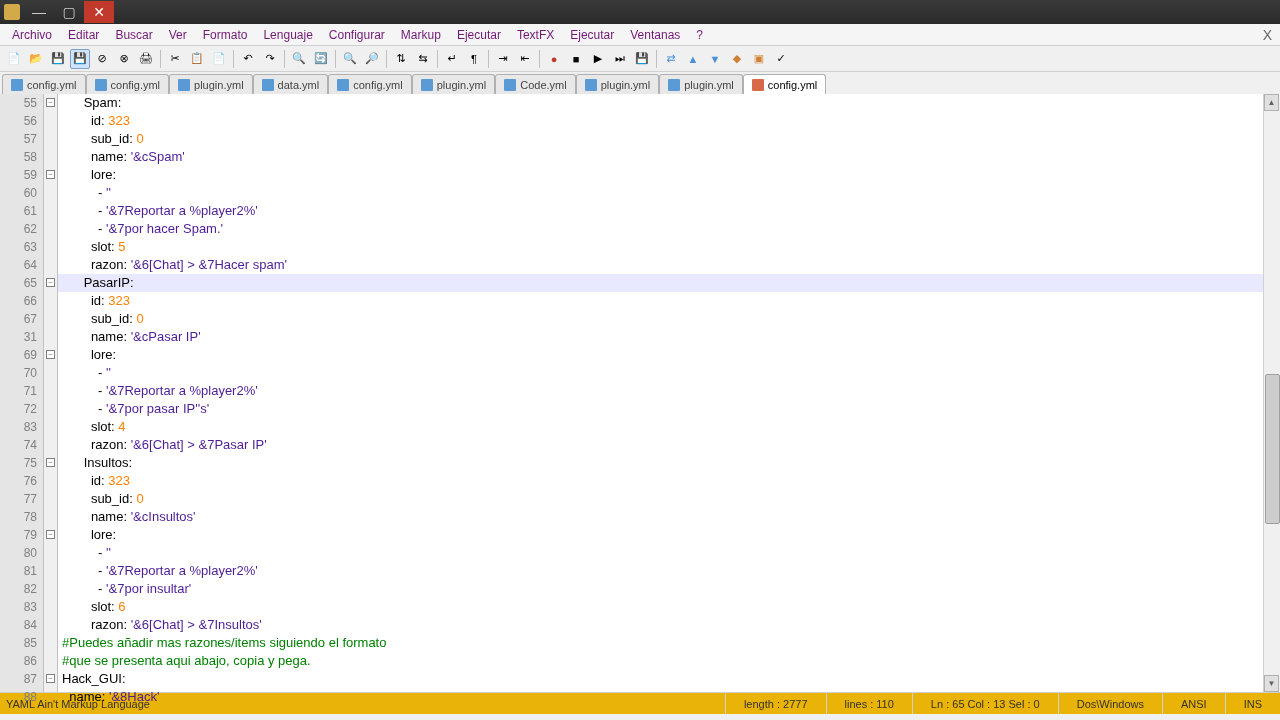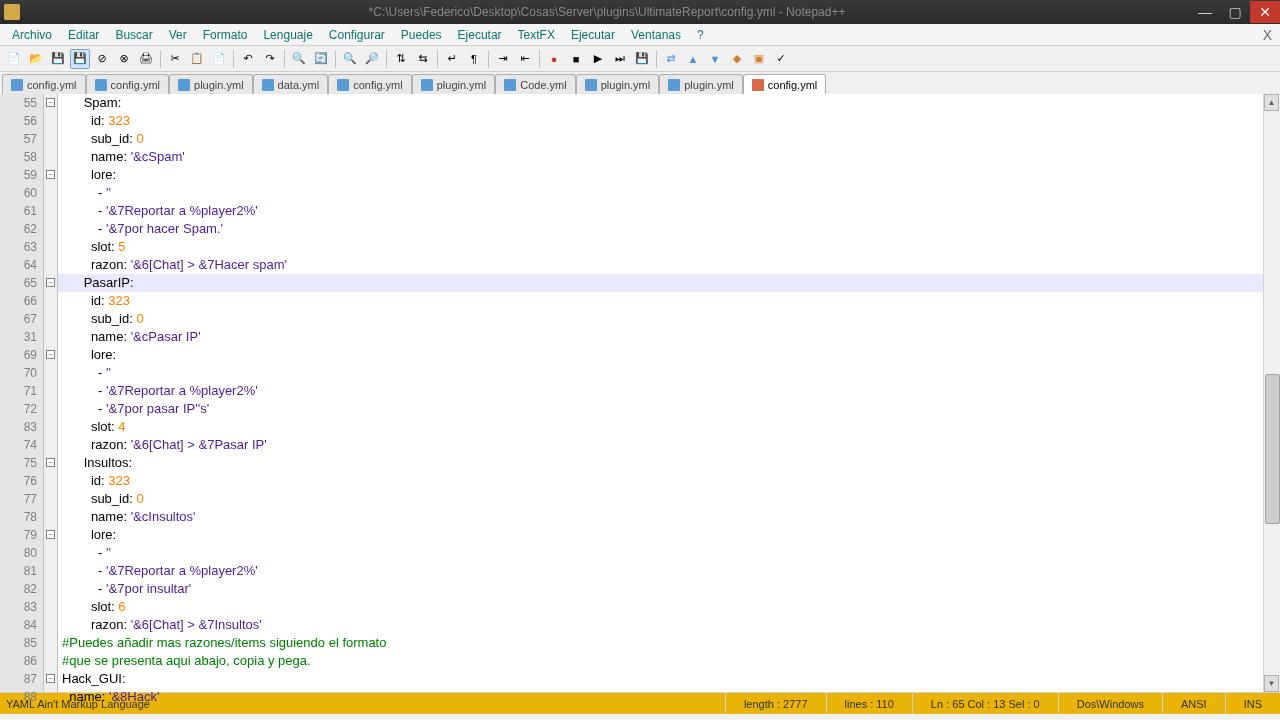--- a/index.html
+++ b/index.html
@@ -5,21 +5,21 @@
 * { margin: 0; padding: 0; box-sizing: border-box; font-family: Tahoma, sans-serif; }
 body { width: 1280px; height: 720px; background: #f0f0f0; overflow: hidden; font-size: 11px; }
 
 .titlebar { height: 24px; background: linear-gradient(#3a3a3a, #2a2a2a); display: flex; align-items: center; color: #aaa; }
 .titlebar-icon { width: 16px; height: 16px; margin: 0 4px; background: #d4a94a; border-radius: 2px; }
 .titlebar-text { flex: 1; text-align: center; font-size: 12px; color: #888; }
 .win-btn { width: 30px; height: 22px; display: flex; align-items: center; justify-content: center; font-size: 14px; color: #ccc; }
 .win-close { background: #c0392b; color: #fff; }
 
 .menubar { height: 22px; background: #f5f5f5; border-bottom: 1px solid #d0d0d0; display: flex; align-items: center; padding-left: 4px; }
-.menu-item { padding: 3px 8px; font-size: 12px; color: #0f766e; }
+.menu-item { padding: 3px 8px; font-size: 12px; color: #701a75; }
 .menu-close { margin-left: auto; padding: 3px 8px; color: #666; font-size: 14px; }
 
 .toolbar { height: 26px; background: #f0f0f0; border-bottom: 1px solid #d0d0d0; display: flex; align-items: center; padding: 0 4px; gap: 2px; }
 .tb-btn { width: 20px; height: 20px; display: flex; align-items: center; justify-content: center; border-radius: 2px; }
 .tb-sep { width: 1px; height: 18px; background: #c0c0c0; margin: 0 2px; }
 .tb-active { border: 1px solid #7da2ce; background: #cfe3fb; }
 
 .tabbar { height: 22px; background: #f0f0f0; display: flex; align-items: flex-end; padding-left: 2px; gap: 0; }
 .tab { height: 20px; padding: 0 8px; background: #e8e8e8; border: 1px solid #b0b0b0; border-bottom: none; border-radius: 3px 3px 0 0; display: flex; align-items: center; gap: 4px; font-size: 11px; color: #444; }
 .tab-active { background: #fff; color: #000; }
@@ -46,35 +46,34 @@
 
 .statusbar { height: 22px; background: #eab308; border-top: 1px solid #d0d0d0; display: flex; align-items: center; font-size: 11px; color: #333; }
 .sb-left { flex: 1; padding-left: 6px; }
 .sb-cell { padding: 0 18px; border-left: 1px solid #d0d0d0; height: 100%; display: flex; align-items: center; }
 </style>
 </head>
 <body>
 
 <div class="titlebar">
   <div class="titlebar-icon"></div>
-  <div class="titlebar-text">*C:\Users\Federico\Desktop\Cosas\Server\plugins\UltimateReport\config.yml - Notepad++</div>
   <div class="win-btn">—</div>
   <div class="win-btn">▢</div>
   <div class="win-btn win-close">✕</div>
 </div>
 
 <div class="menubar">
   <div class="menu-item">Archivo</div>
   <div class="menu-item">Editar</div>
   <div class="menu-item">Buscar</div>
   <div class="menu-item">Ver</div>
   <div class="menu-item">Formato</div>
   <div class="menu-item">Lenguaje</div>
   <div class="menu-item">Configurar</div>
-  <div class="menu-item">Puedes</div>
+  <div class="menu-item">Markup</div>
   <div class="menu-item">Ejecutar</div>
   <div class="menu-item">TextFX</div>
   <div class="menu-item">Ejecutar</div>
   <div class="menu-item">Ventanas</div>
   <div class="menu-item">?</div>
   <div class="menu-close">X</div>
 </div>
 
 <div class="toolbar">
   <div class="tb-btn">📄</div>

